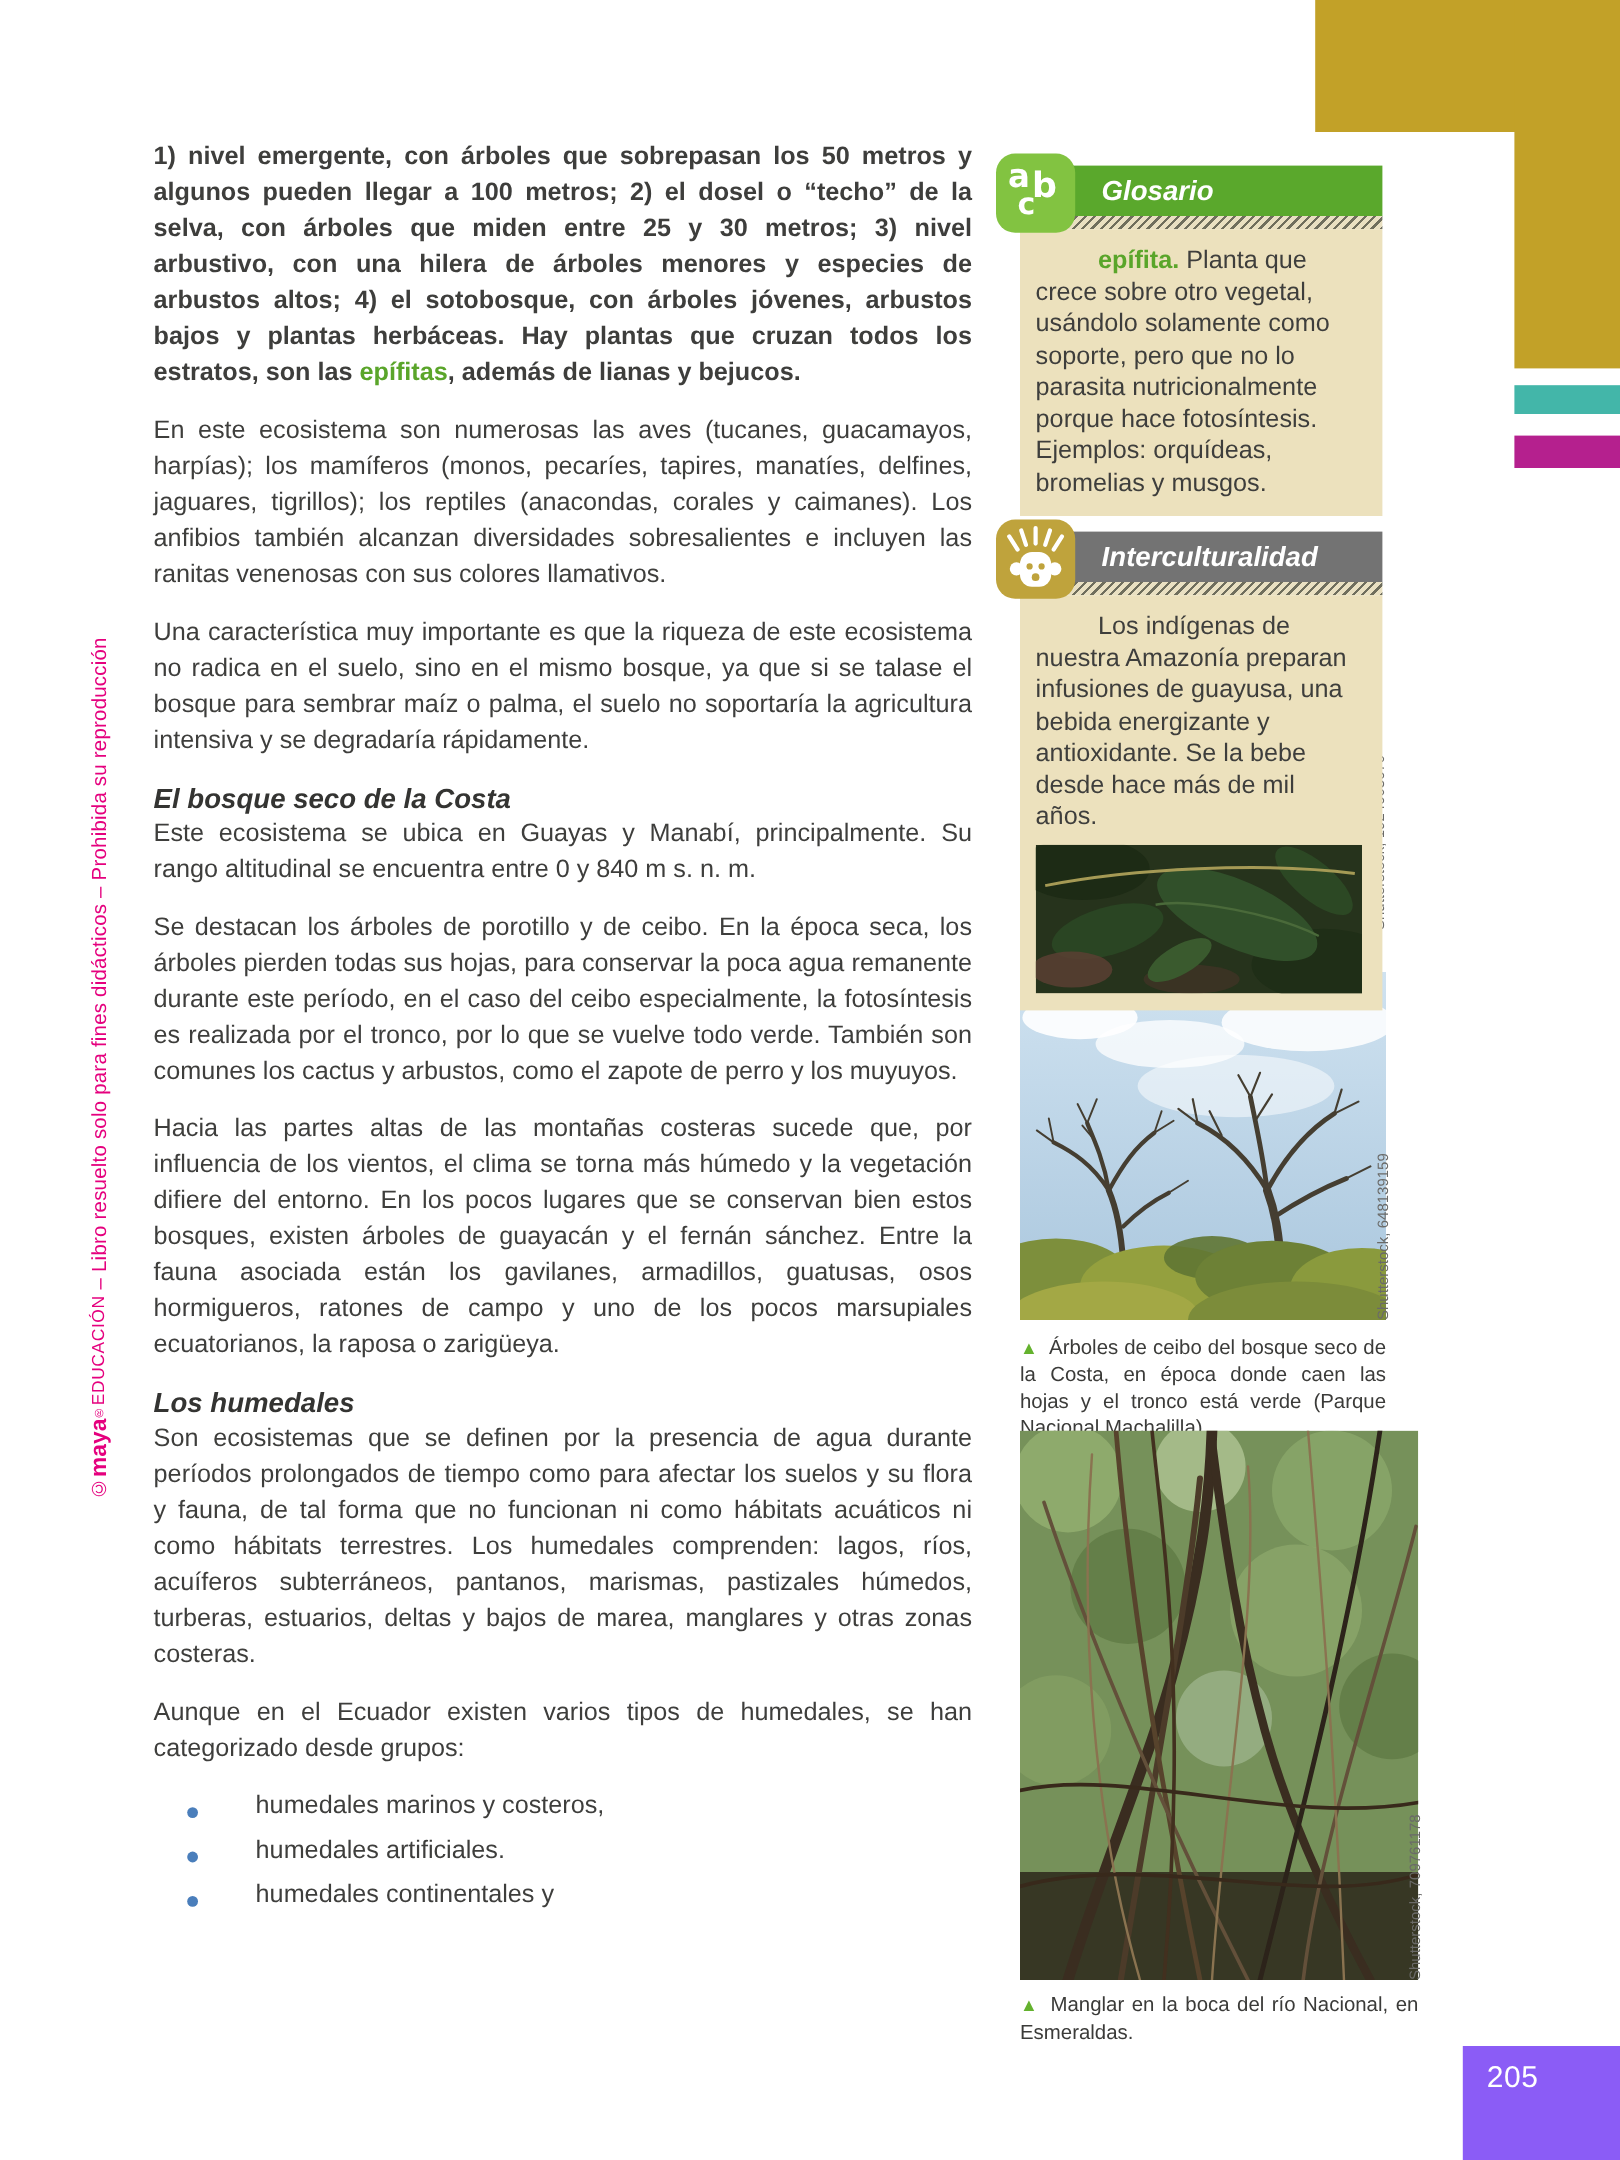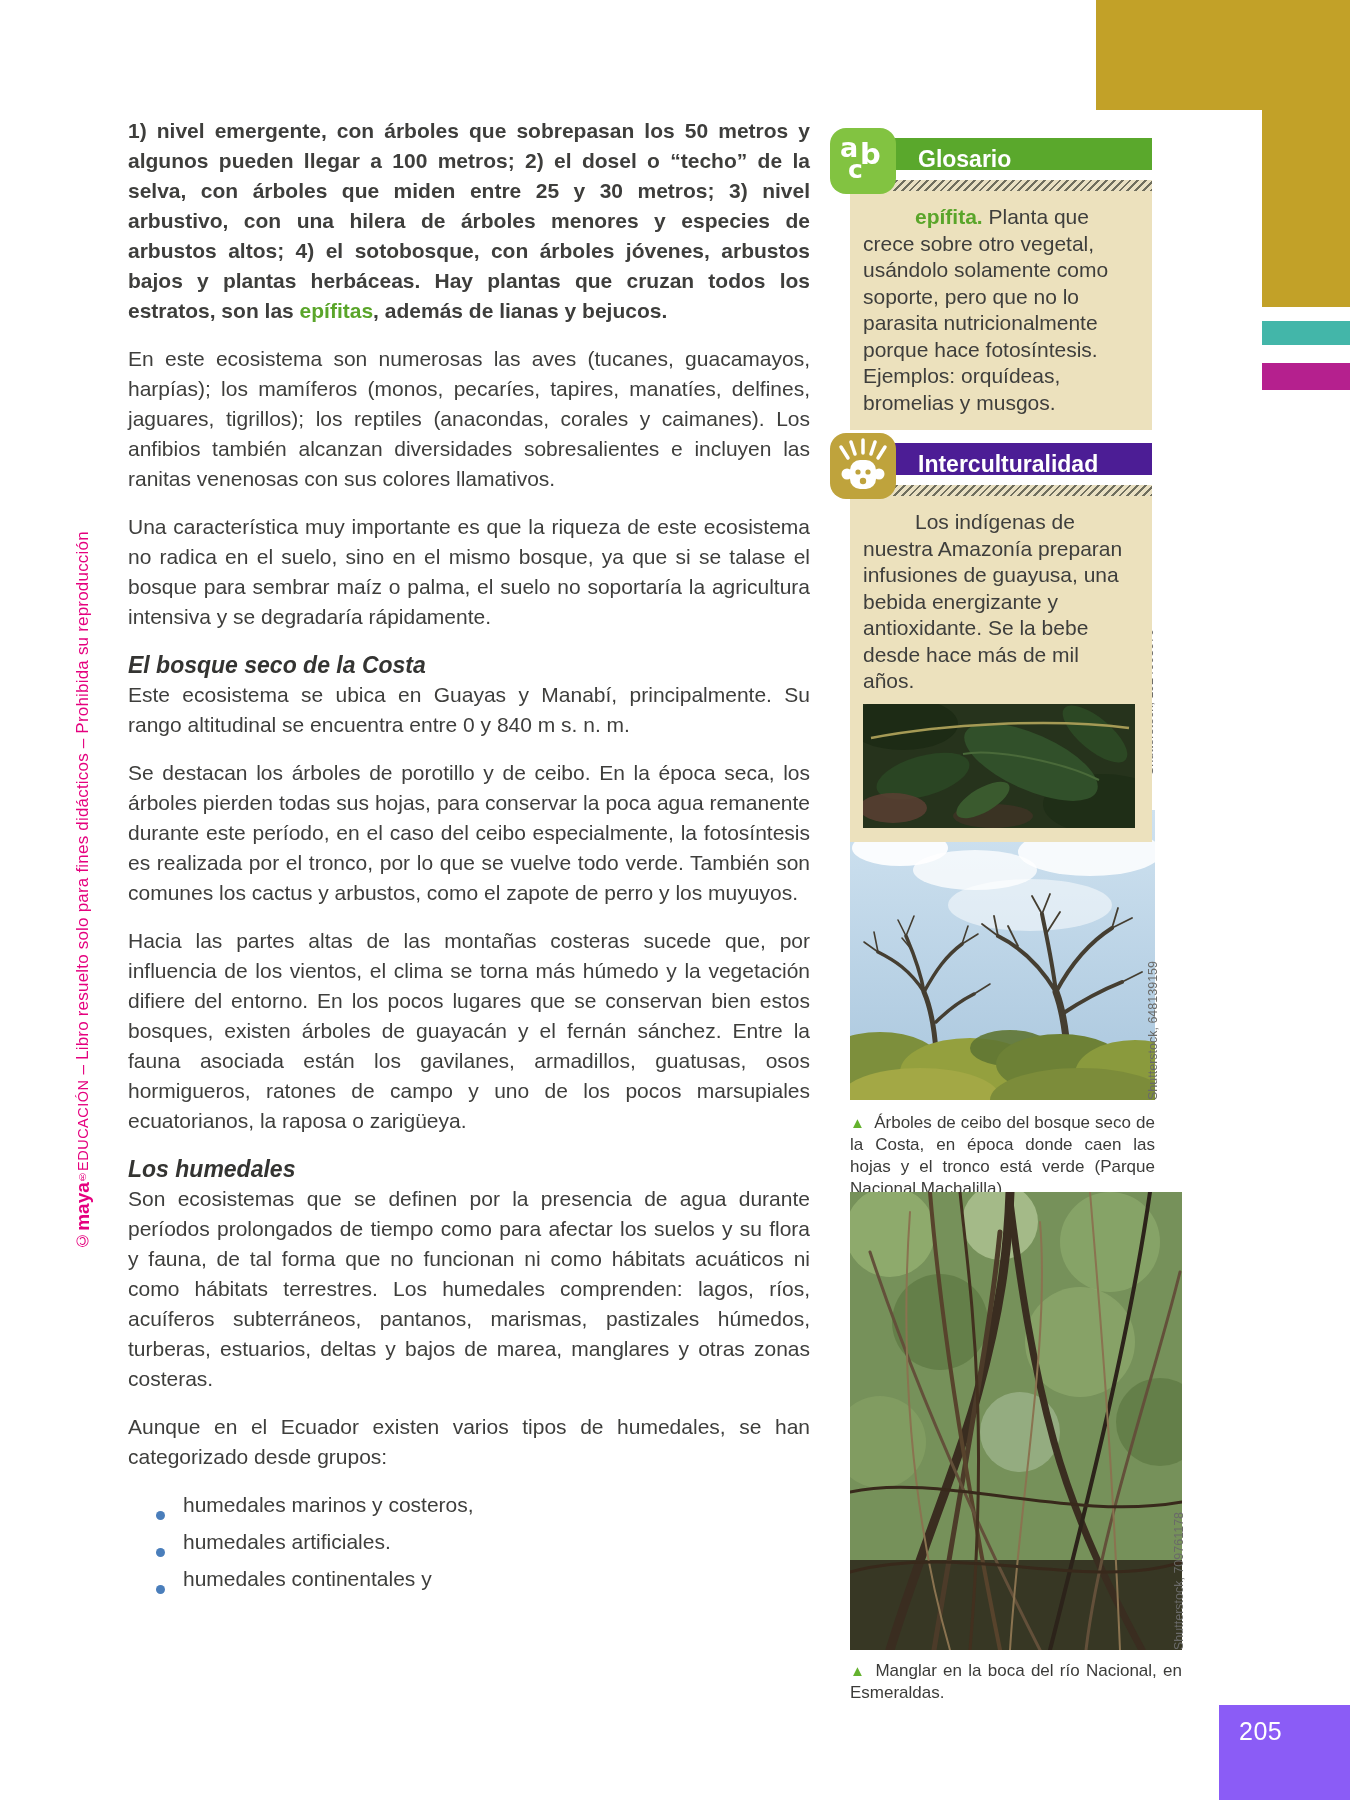--- a/index.html
+++ b/index.html
@@ -25,33 +25,33 @@
 
   
   .main{position:absolute;left:128px;top:116px;width:682px;
         font-size:21px;line-height:30px;text-align:justify;}
   .main p{margin:18px 0 0 0;}
   .main p.first{margin-top:0;font-weight:bold;}
   .main h3{margin:18px 0 0 0;font-size:23px;line-height:30px;color:#343432;font-style:italic;}
   .main p.tight{margin-top:0;}
   .gw{color:#5aa52a;}
   .main ul{list-style:none;margin:18px 0 0 0;padding:0 0 0 28px;}
-  .main li{display:flex;align-items:flex-end;margin-bottom:7px;line-height:30px;text-align:left;}
+  .main li{display:flex;align-items:center;margin-bottom:7px;line-height:30px;text-align:left;gap:30px;}
   .dot{width:9px;height:9px;border-radius:50%;background:#4a7ebb;margin:11px 18px 0 0;flex:0 0 9px;}
 
   
   .box{position:absolute;width:322px;}
   .glos{left:830px;top:128px;}
   .inter{left:830px;top:433px;}
   .box-icon{position:absolute;left:0;top:0;width:66px;height:66px;border-radius:16px;z-index:3;}
   .green-ic{background:#82c341;}
   .gold-ic{background:#bfa33c;}
-  .box-bar{position:absolute;left:30px;top:10px;width:292px;height:32px;z-index:1;}
+  .box-bar{position:absolute;left:30px;top:10px;width:292px;height:42px;z-index:1;font-style:italic;}
   .green-bar{background:#5aa82c;}
-  .gold-bar2{background:#4c1d95;}
+  .gold-bar2{background:#737373;}
   .box-title{position:absolute;left:58px;top:8px;color:#fff;font-weight:bold;font-size:23px;}
   .box-hatch{position:absolute;left:30px;top:52px;width:292px;height:11px;z-index:1;
              background:repeating-linear-gradient(315deg,#6f6e5d 0 2px,#e9e0c2 2px 5.5px);}
   .box-body{position:absolute;left:20px;top:63px;width:302px;background:#ece1bd;z-index:2;
             box-sizing:border-box;padding:13px 16px 14px 13px;font-size:21px;line-height:26.5px;text-align:left;}
   .glos .box-body{min-height:229px;}
   .box-body p{margin:0;text-indent:52px;}
   .term{color:#5aa52a;font-weight:bold;}
   .inner-photo{width:272px;height:124px;margin-top:9px;overflow:hidden;}
   .inner-photo svg{display:block;width:100%;height:100%;}

